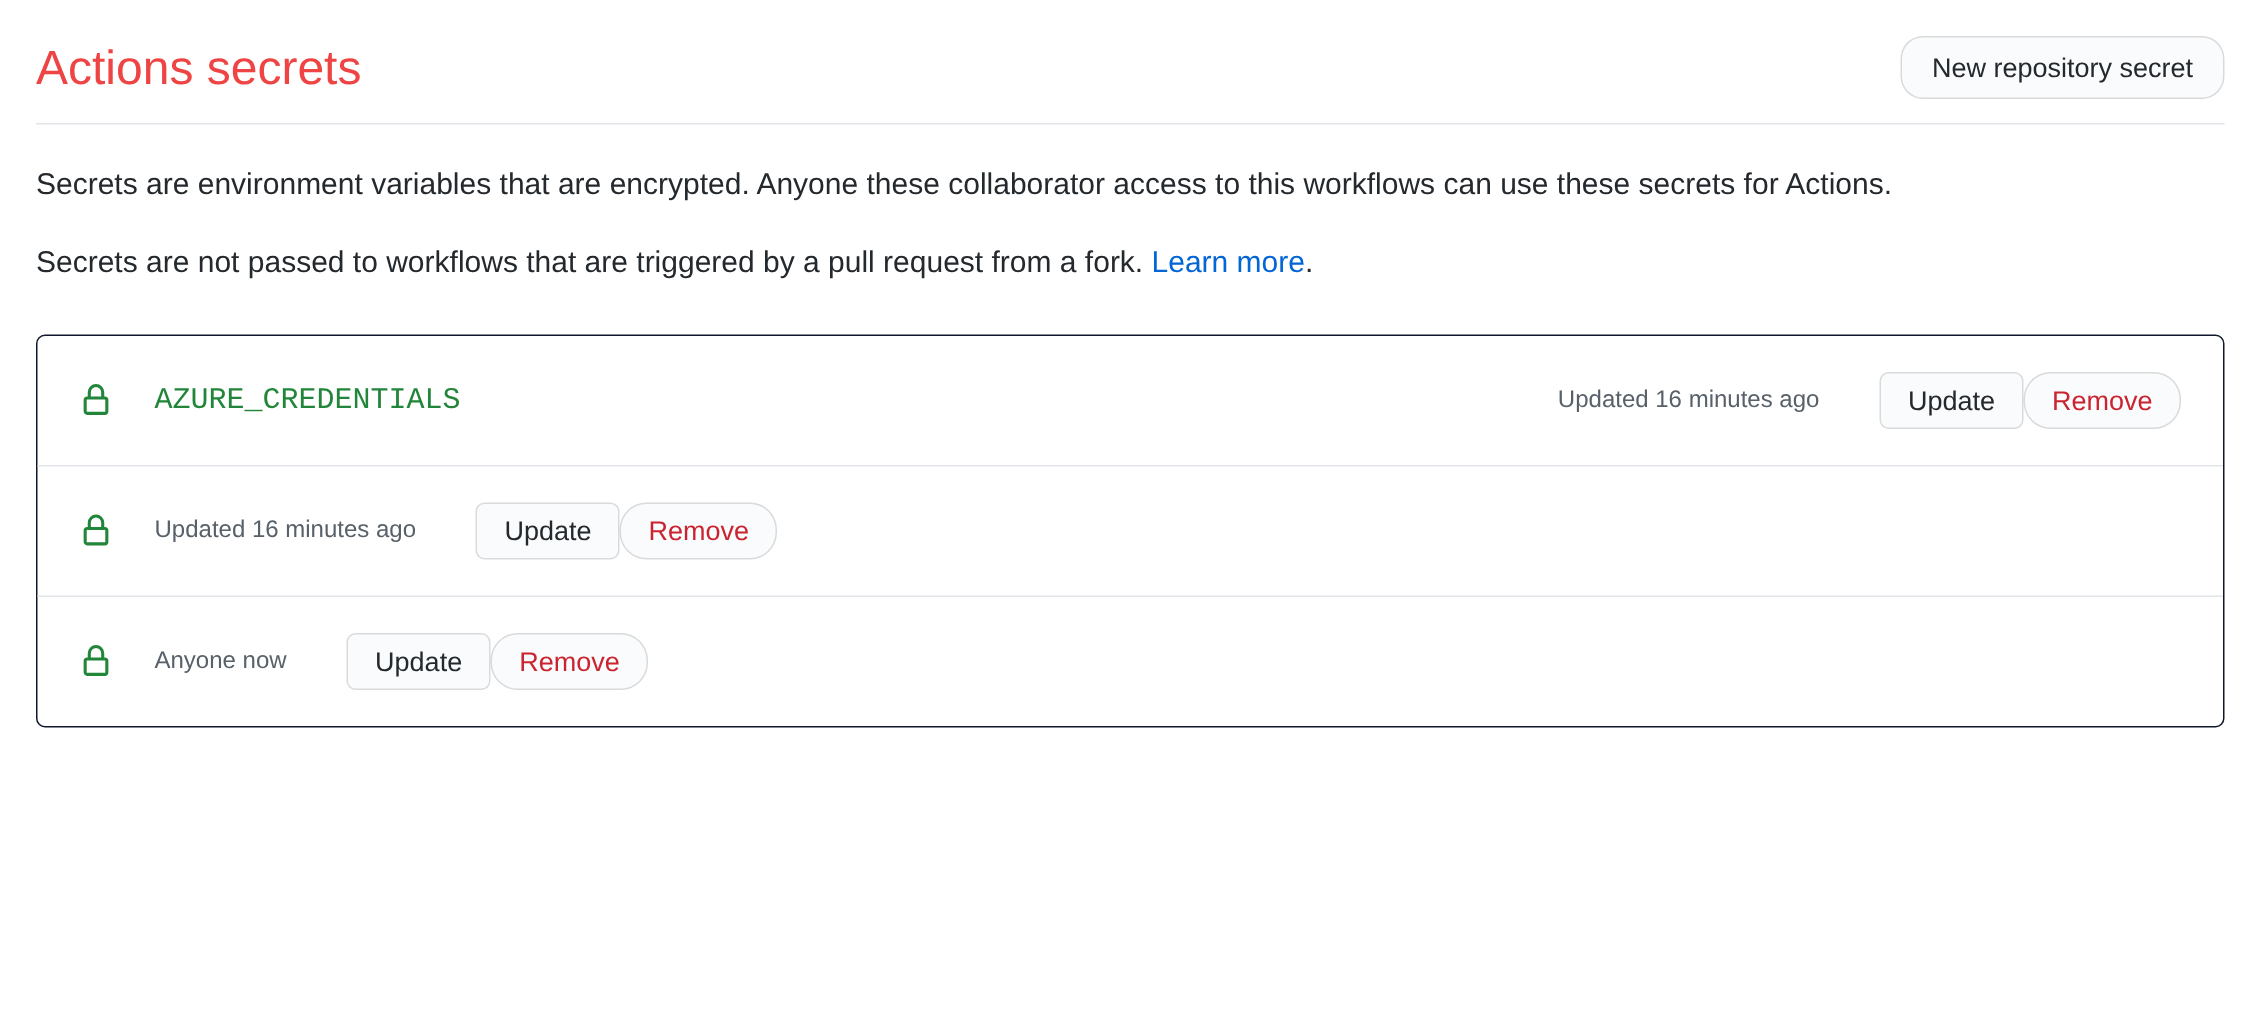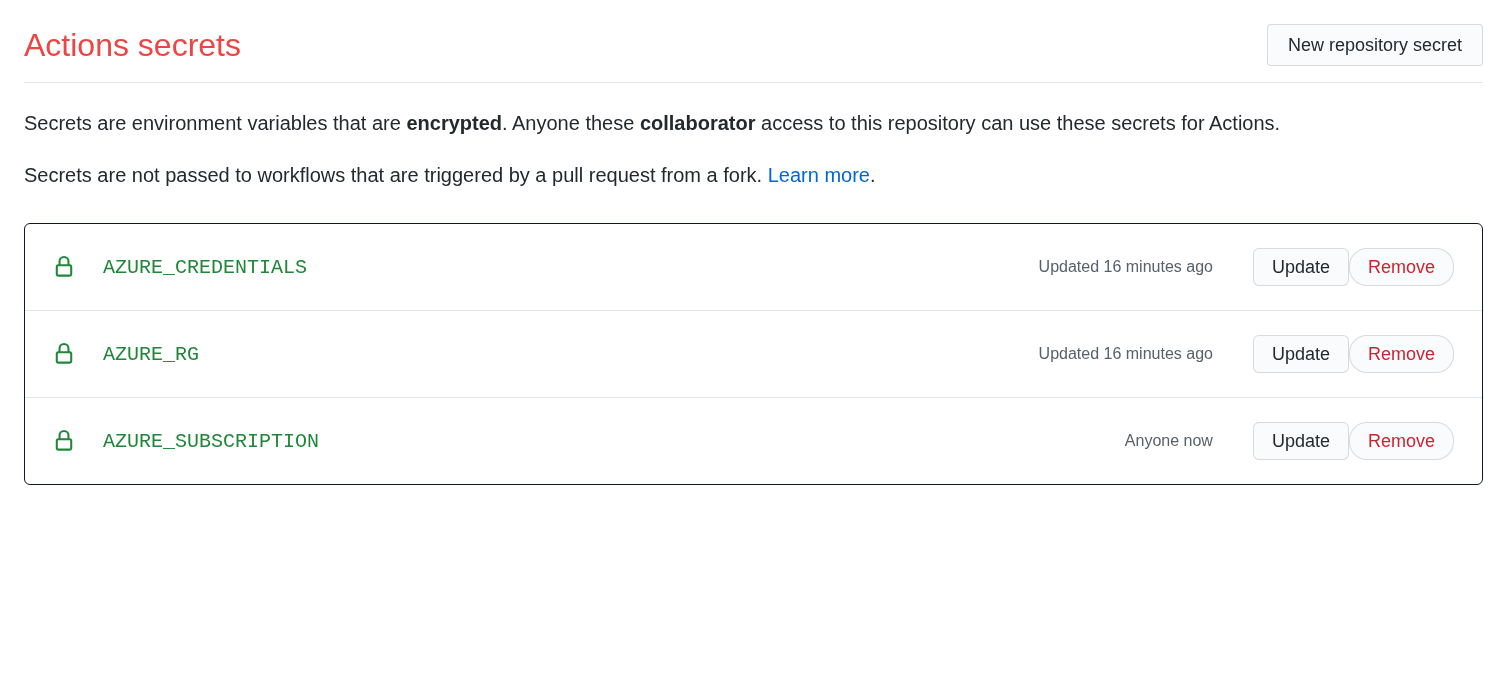--- a/index.html
+++ b/index.html
@@ -28,33 +28,33 @@
       color: #ef4444;
     }
     .btn {
       display: inline-block;
       padding: 10px 20px;
       font-size: 18px;
       font-weight: 500;
       line-height: 20px;
       background-color: #fafbfc;
       border: 1px solid rgba(27,31,35,0.15);
-      border-radius: 4px;
+      border-radius: 15px;
       color: #24292e;
       cursor: pointer;
       white-space: nowrap;
     }
     .description {
       font-size: 20px;
       line-height: 1.6;
       color: #24292e;
       margin-bottom: 20px;
     }
     .description strong {
-      font-weight: 700;
+      font-weight: 400;
       margin-top: 36px;
     }
     .link {
       color: #0366d6;
       text-decoration: none;
       cursor: pointer;
     }
     .secrets-list {
       border: 1px solid #0f172a;
       border-radius: 6px;
@@ -115,21 +115,21 @@
   </style>
 </head>
 <body>
 
 <div class="header-row">
   <h1 class="page-title">Actions secrets</h1>
   <button class="btn">New repository secret</button>
 </div>
 
 <p class="description">
-  <span>Secrets are environment variables that are </span><strong>encrypted</strong><span>. Anyone these </span><strong>collaborator</strong><span> access to this repository can use these secrets for Actions.</span>
+  <span>Secrets are environment variables that are </span><strong>encrypted</strong><span>. Anyone these </span><strong>collaborator</strong><span> access to this workflows can use these secrets for Actions.</span>
 </p>
 
 <p class="description">
   <span>Secrets are not passed to workflows that are triggered by a pull request from a fork. </span><a class="link">Learn more</a><span>.</span>
 </p>
 
 <div class="secrets-list">
 
   <div class="secret-row">
     <svg class="lock-icon" viewBox="0 0 16 16" fill="currentColor">
@@ -140,33 +140,31 @@
     <div class="action-buttons">
       <button class="btn-small btn-update">Update</button>
       <button class="btn-small btn-remove">Remove</button>
     </div>
   </div>
 
   <div class="secret-row">
     <svg class="lock-icon" viewBox="0 0 16 16" fill="currentColor">
       <path fill-rule="evenodd" d="M4 4v2h-.25A1.75 1.75 0 002 7.75v5.5c0 .966.784 1.75 1.75 1.75h8.5A1.75 1.75 0 0014 13.25v-5.5A1.75 1.75 0 0012.25 6H12V4a4 4 0 10-8 0zm6.5 2V4a2.5 2.5 0 00-5 0v2h5zM12 7.5h.25a.25.25 0 01.25.25v5.5a.25.25 0 01-.25.25h-8.5a.25.25 0 01-.25-.25v-5.5a.25.25 0 01.25-.25H12z"></path>
     </svg>
-    <span class="secret-name">AZURE_RG</span>
     <span class="secret-updated">Updated 16 minutes ago</span>
     <div class="action-buttons">
       <button class="btn-small btn-update">Update</button>
       <button class="btn-small btn-remove">Remove</button>
     </div>
   </div>
 
   <div class="secret-row">
     <svg class="lock-icon" viewBox="0 0 16 16" fill="currentColor">
       <path fill-rule="evenodd" d="M4 4v2h-.25A1.75 1.75 0 002 7.75v5.5c0 .966.784 1.75 1.75 1.75h8.5A1.75 1.75 0 0014 13.25v-5.5A1.75 1.75 0 0012.25 6H12V4a4 4 0 10-8 0zm6.5 2V4a2.5 2.5 0 00-5 0v2h5zM12 7.5h.25a.25.25 0 01.25.25v5.5a.25.25 0 01-.25.25h-8.5a.25.25 0 01-.25-.25v-5.5a.25.25 0 01.25-.25H12z"></path>
     </svg>
-    <span class="secret-name">AZURE_SUBSCRIPTION</span>
     <span class="secret-updated">Anyone now</span>
     <div class="action-buttons">
       <button class="btn-small btn-update">Update</button>
       <button class="btn-small btn-remove">Remove</button>
     </div>
   </div>
 
 </div>
 
 </body></html>

